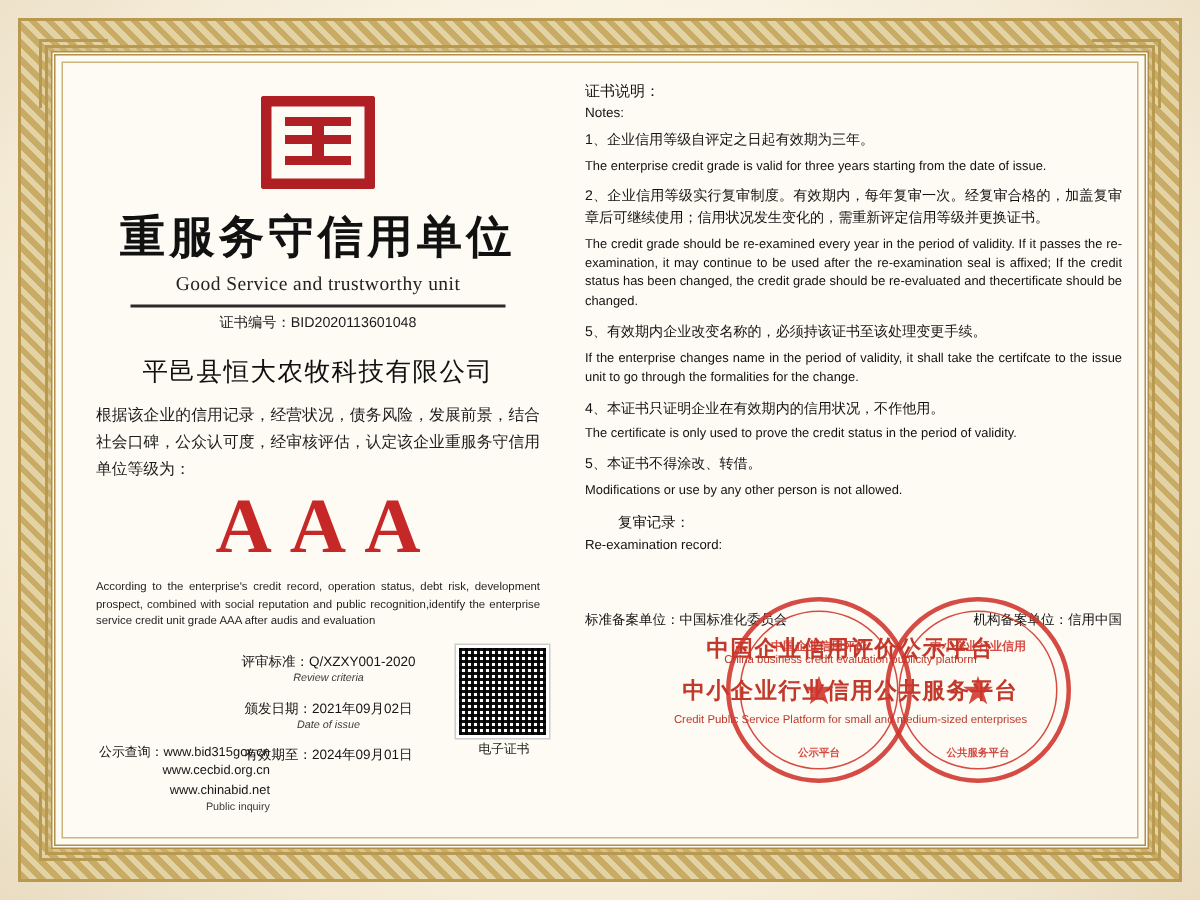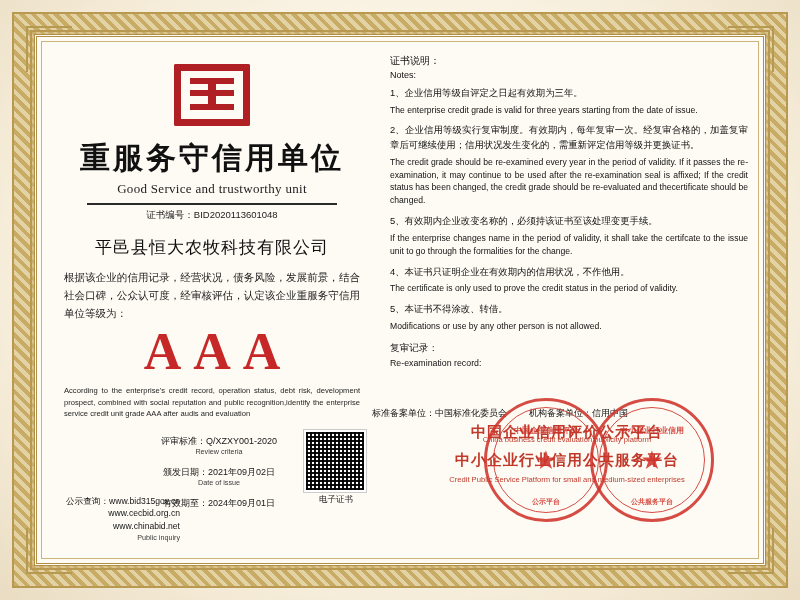--- a/index.html
+++ b/index.html
@@ -82,21 +82,21 @@
     margin:2px 0 0 0;line-height:1.05;text-indent:12px;
   }
   .desc-en{
     font-size:7.6px;color:#1d1d1d;line-height:1.5;text-align:justify;
     margin:6px 12px 0 12px;
   }
   .meta{
     margin:16px 0 0 14px;text-align:center;font-size:9px;color:#151515;
   }
   .meta .row{margin-bottom:9px;line-height:1.35;}
-  .meta .lbl-en{font-size:7.2px;color:#3a3a3a;}
+  .meta .lbl-en{font-size:7.2px;color:#3a3a3a;font-style:italic;}
   .qr{
     position:absolute;right:6px;bottom:56px;width:58px;height:58px;
     background:
       repeating-linear-gradient(0deg,#111 0 2px,#fff 2px 4px),
       repeating-linear-gradient(90deg,#111 0 2px,#fff 2px 4px);
     background-blend-mode:multiply;
     border:2px solid #fff;
     box-shadow:0 0 0 1px #ccc;
   }
   .qr-cap{
@@ -105,25 +105,25 @@
   .inquiry{
     position:absolute;left:14px;bottom:4px;font-size:8.6px;color:#151515;line-height:1.5;text-align:right;
   }
   .inquiry .en{font-size:7.2px;color:#3a3a3a;}
 
   
   .notes-title{font-size:10px;color:#111;margin:2px 0 2px;}
   .notes-title-en{font-size:9px;color:#111;margin-bottom:6px;}
   .note-cn{font-size:9.4px;color:#111;line-height:1.55;margin-bottom:3px;text-align:justify;}
   .note-en{font-size:8.6px;color:#111;line-height:1.5;margin-bottom:7px;text-align:justify;}
-  .reexam{font-size:9.6px;color:#111;margin-top:10px;}
+  .reexam{font-size:9.6px;color:#111;margin-top:10px;margin-left:22px;}
   .reexam-en{font-size:8.8px;color:#111;margin-top:3px;}
   .filing{
-    position:absolute;left:0;right:0;bottom:128px;
-    font-size:9px;color:#111;display:flex;gap:22px;
+    position:absolute;left:18px;right:0;bottom:128px;
+    font-size:9px;color:#111;display:flex;gap:22px;justify-content:space-between;
   }
   
   .seal{
     position:absolute;width:118px;height:118px;border-radius:50%;
     border:3px solid #d0342c;color:#d0342c;opacity:.88;
   }
   .seal .inner-ring{
     position:absolute;inset:6px;border:1px solid #d0342c;border-radius:50%;
   }
   .seal .star{

